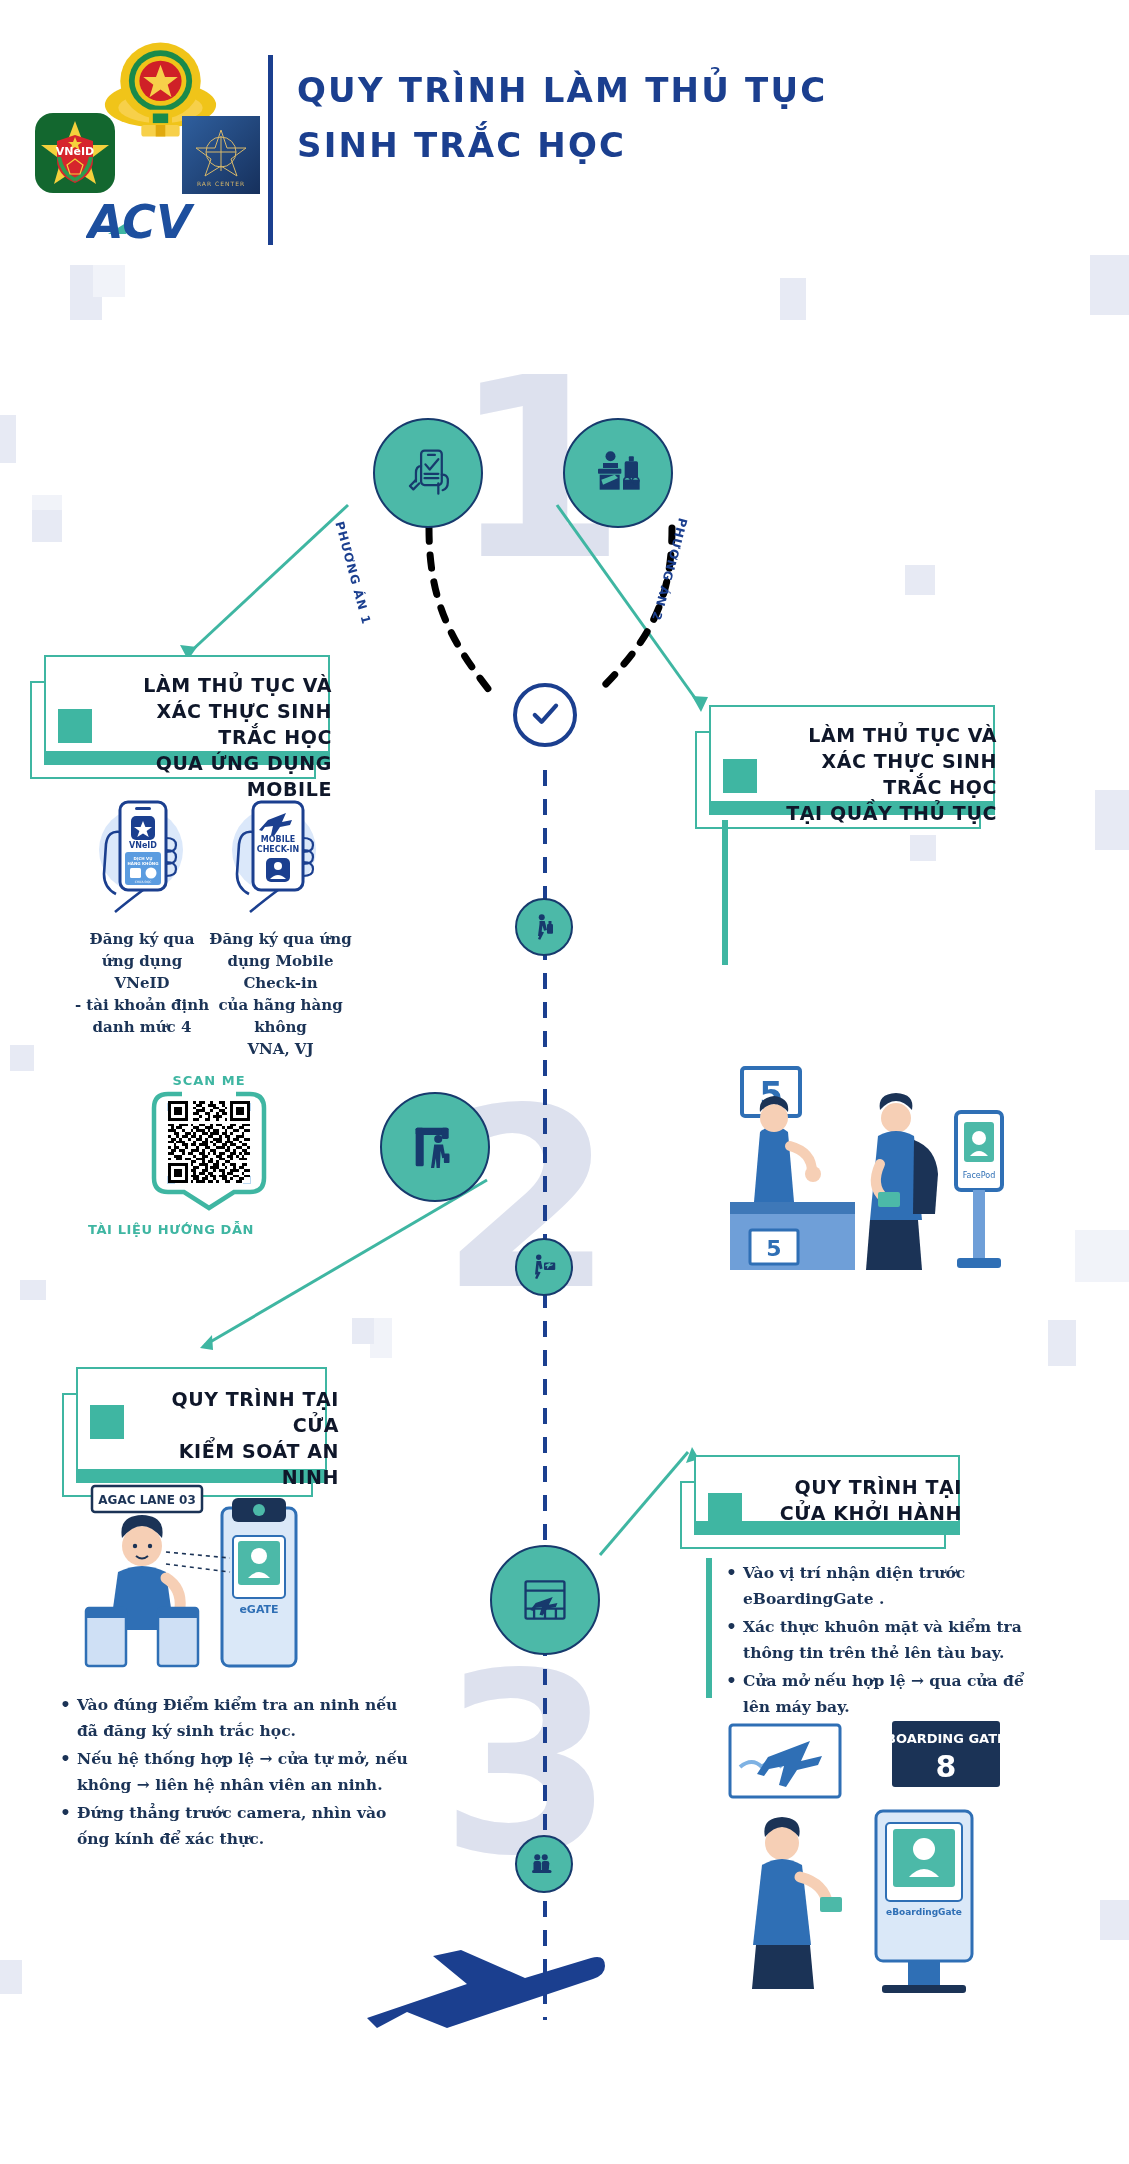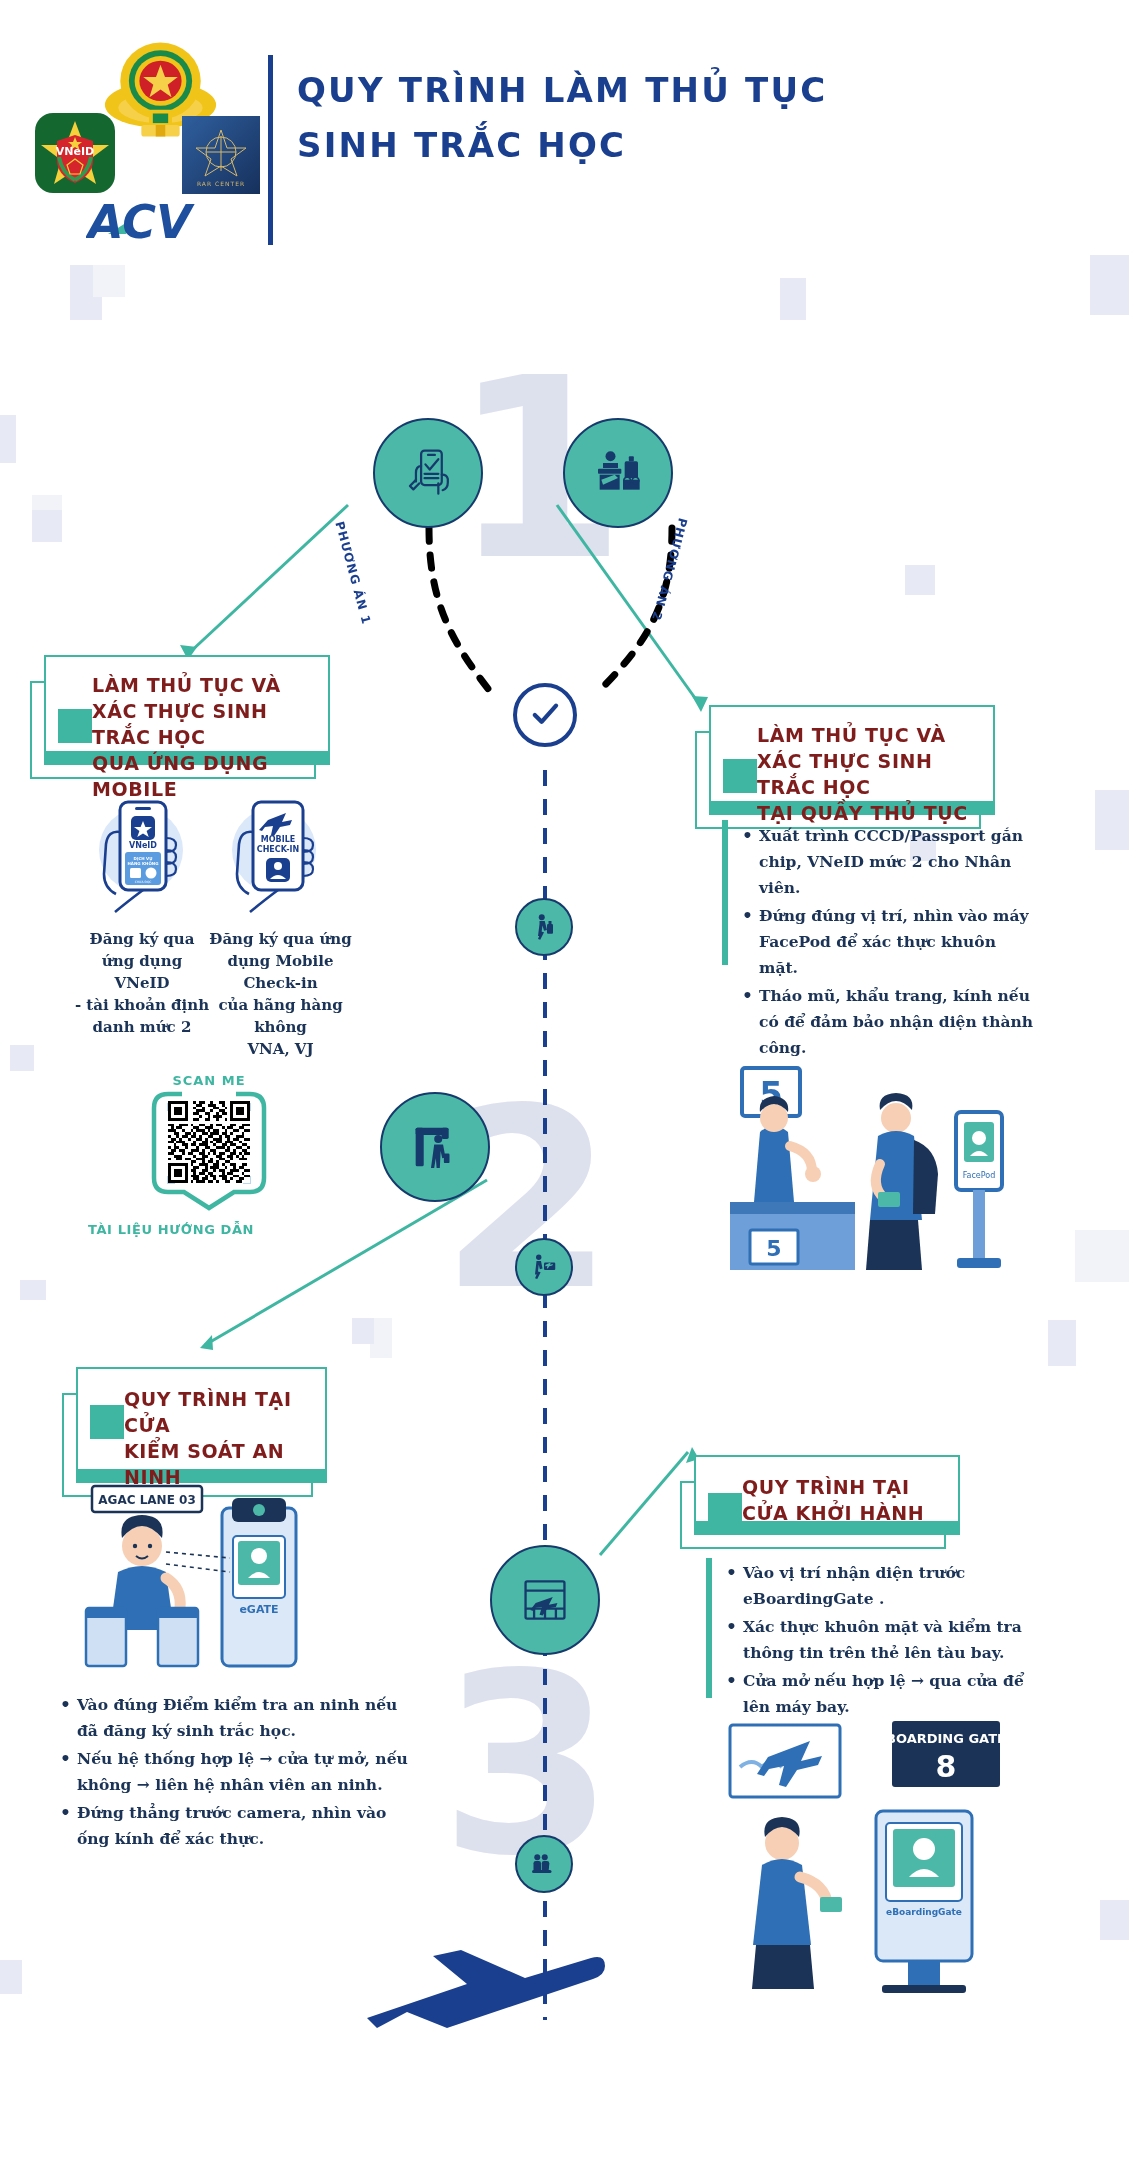--- a/index.html
+++ b/index.html
@@ -56,23 +56,24 @@
     border:2px solid #3fb6a2; background:#fff;
   }
   .hbox .bar-bottom {
     position:absolute; left:14px; right:0; bottom:14px; height:13px;
     background:#3fb6a2;
   }
   .hbox .tab {
     position:absolute; left:28px; width:34px; height:34px; background:#3fb6a2;
   }
   .hbox .htext {
-    position:absolute; color:#7f1d1d; font-family:"DejaVu Sans", sans-serif;
+    position:absolute; color:#0f172a; font-family:"DejaVu Sans", sans-serif;
     font-weight:900; font-size:19px; line-height:26px; letter-spacing:0.6px;
     white-space:pre-line;
+    text-align:right;
   }
 
   
   .bullets {
     position:absolute; color:#1b3356;
     font-family:"DejaVu Serif", serif; font-weight:700;
     font-size:15.5px; line-height:26px;
   }
   .bullets li { margin-bottom:2px; list-style:none; position:relative; padding-left:19px; }
   .bullets li:before {
@@ -270,25 +271,20 @@
     <div class="frame-back"></div>
     <div class="frame-main"></div>
     <div class="bar-bottom"></div>
     <div class="tab" style="top:54px;"></div>
     <div class="htext" style="left:62px;top:17px;width:240px;">LÀM THỦ TỤC VÀ
 XÁC THỰC SINH TRẮC HỌC
 TẠI QUẦY THỦ TỤC</div>
   </div>
 
   <div class="side-rail" style="left:722px;top:820px;height:145px;"></div>
-  <ul class="bullets" style="left:740px;top:823px;width:300px;">
-    <li>Xuất trình CCCD/Passport gắn chip, VNeID mức 2 cho Nhân viên.</li>
-    <li>Đứng đúng vị trí, nhìn vào máy FacePod để xác thực khuôn mặt.</li>
-    <li>Tháo mũ, khẩu trang, kính nếu có để đảm bảo nhận diện thành công.</li>
-  </ul>
 
   <svg class="illus" style="left:85px;top:790px;width:110px;height:130px;" viewBox="0 0 110 130">
     <circle cx="56" cy="60" r="42" fill="#dbe8fa"></circle>
     <rect x="35" y="12" width="46" height="88" rx="8" fill="#ffffff" stroke="#1b3f8f" stroke-width="3"></rect>
     <rect x="50" y="17" width="16" height="3" rx="1.5" fill="#1b3f8f"></rect>
     <rect x="46" y="26" width="24" height="24" rx="5" fill="#1b3f8f"></rect>
     <polygon points="58,31 60.4,37 67,37 61.6,41 63.7,47 58,43.4 52.3,47 54.4,41 49,37 55.6,37" fill="#fff"></polygon>
     <text x="58" y="58" font-family="DejaVu Sans, sans-serif" font-size="8" font-weight="bold" fill="#1b3f8f" text-anchor="middle">VNeID</text>
     <rect x="40" y="62" width="36" height="33" rx="3" fill="#5b9ce0"></rect>
     <text x="58" y="70" font-family="DejaVu Sans, sans-serif" font-size="4" font-weight="bold" fill="#fff" text-anchor="middle">DỊCH VỤ</text>
@@ -311,21 +307,21 @@
     <circle cx="60" cy="76" r="4" fill="#fff"></circle>
     <path d="M52 89 q8 -8 16 0z" fill="#fff"></path>
     <path d="M35 42 q-12 -2 -14 12 l-2 30 q0 14 12 20" stroke="#1b3f8f" stroke-width="2.6" fill="none"></path>
     <path d="M85 48 q10 0 10 7 t-10 7 M85 60 q10 0 10 7 t-10 7 M85 72 q10 0 10 7 t-10 7" stroke="#1b3f8f" stroke-width="2.2" fill="none"></path>
     <path d="M60 100 q-16 12 -28 22" stroke="#1b3f8f" stroke-width="2.6" fill="none"></path>
   </svg>
 
   <div class="caption" style="left:72px;top:928px;width:140px;">Đăng ký qua
 ứng dụng VNeID
 - tài khoản định
-danh mức 2</div>
+danh mức 4</div>
   <div class="caption" style="left:198px;top:928px;width:165px;">Đăng ký qua ứng
 dụng Mobile Check-in
 của hãng hàng không
 VNA, VJ</div>
 
   <div class="qr-wrap">
     <svg class="qr-frame" viewBox="0 0 122 135">
       <path d="M20 18 h14 M88 18 h14 M20 18 q-14 0 -14 14 v70 q0 14 14 14 h16 l25 16 25 -16 h16 q14 0 14 -14 v-70 q0 -14 -14 -14" stroke="#3fb6a2" stroke-width="4.5" fill="#fff"></path>
       <g stroke="#b9d6ef" stroke-width="2" fill="none">
         <path d="M20 35 v-7 h7 M102 35 v-7 h-7 M20 100 v7 h7 M102 100 v7 h-7"></path>

